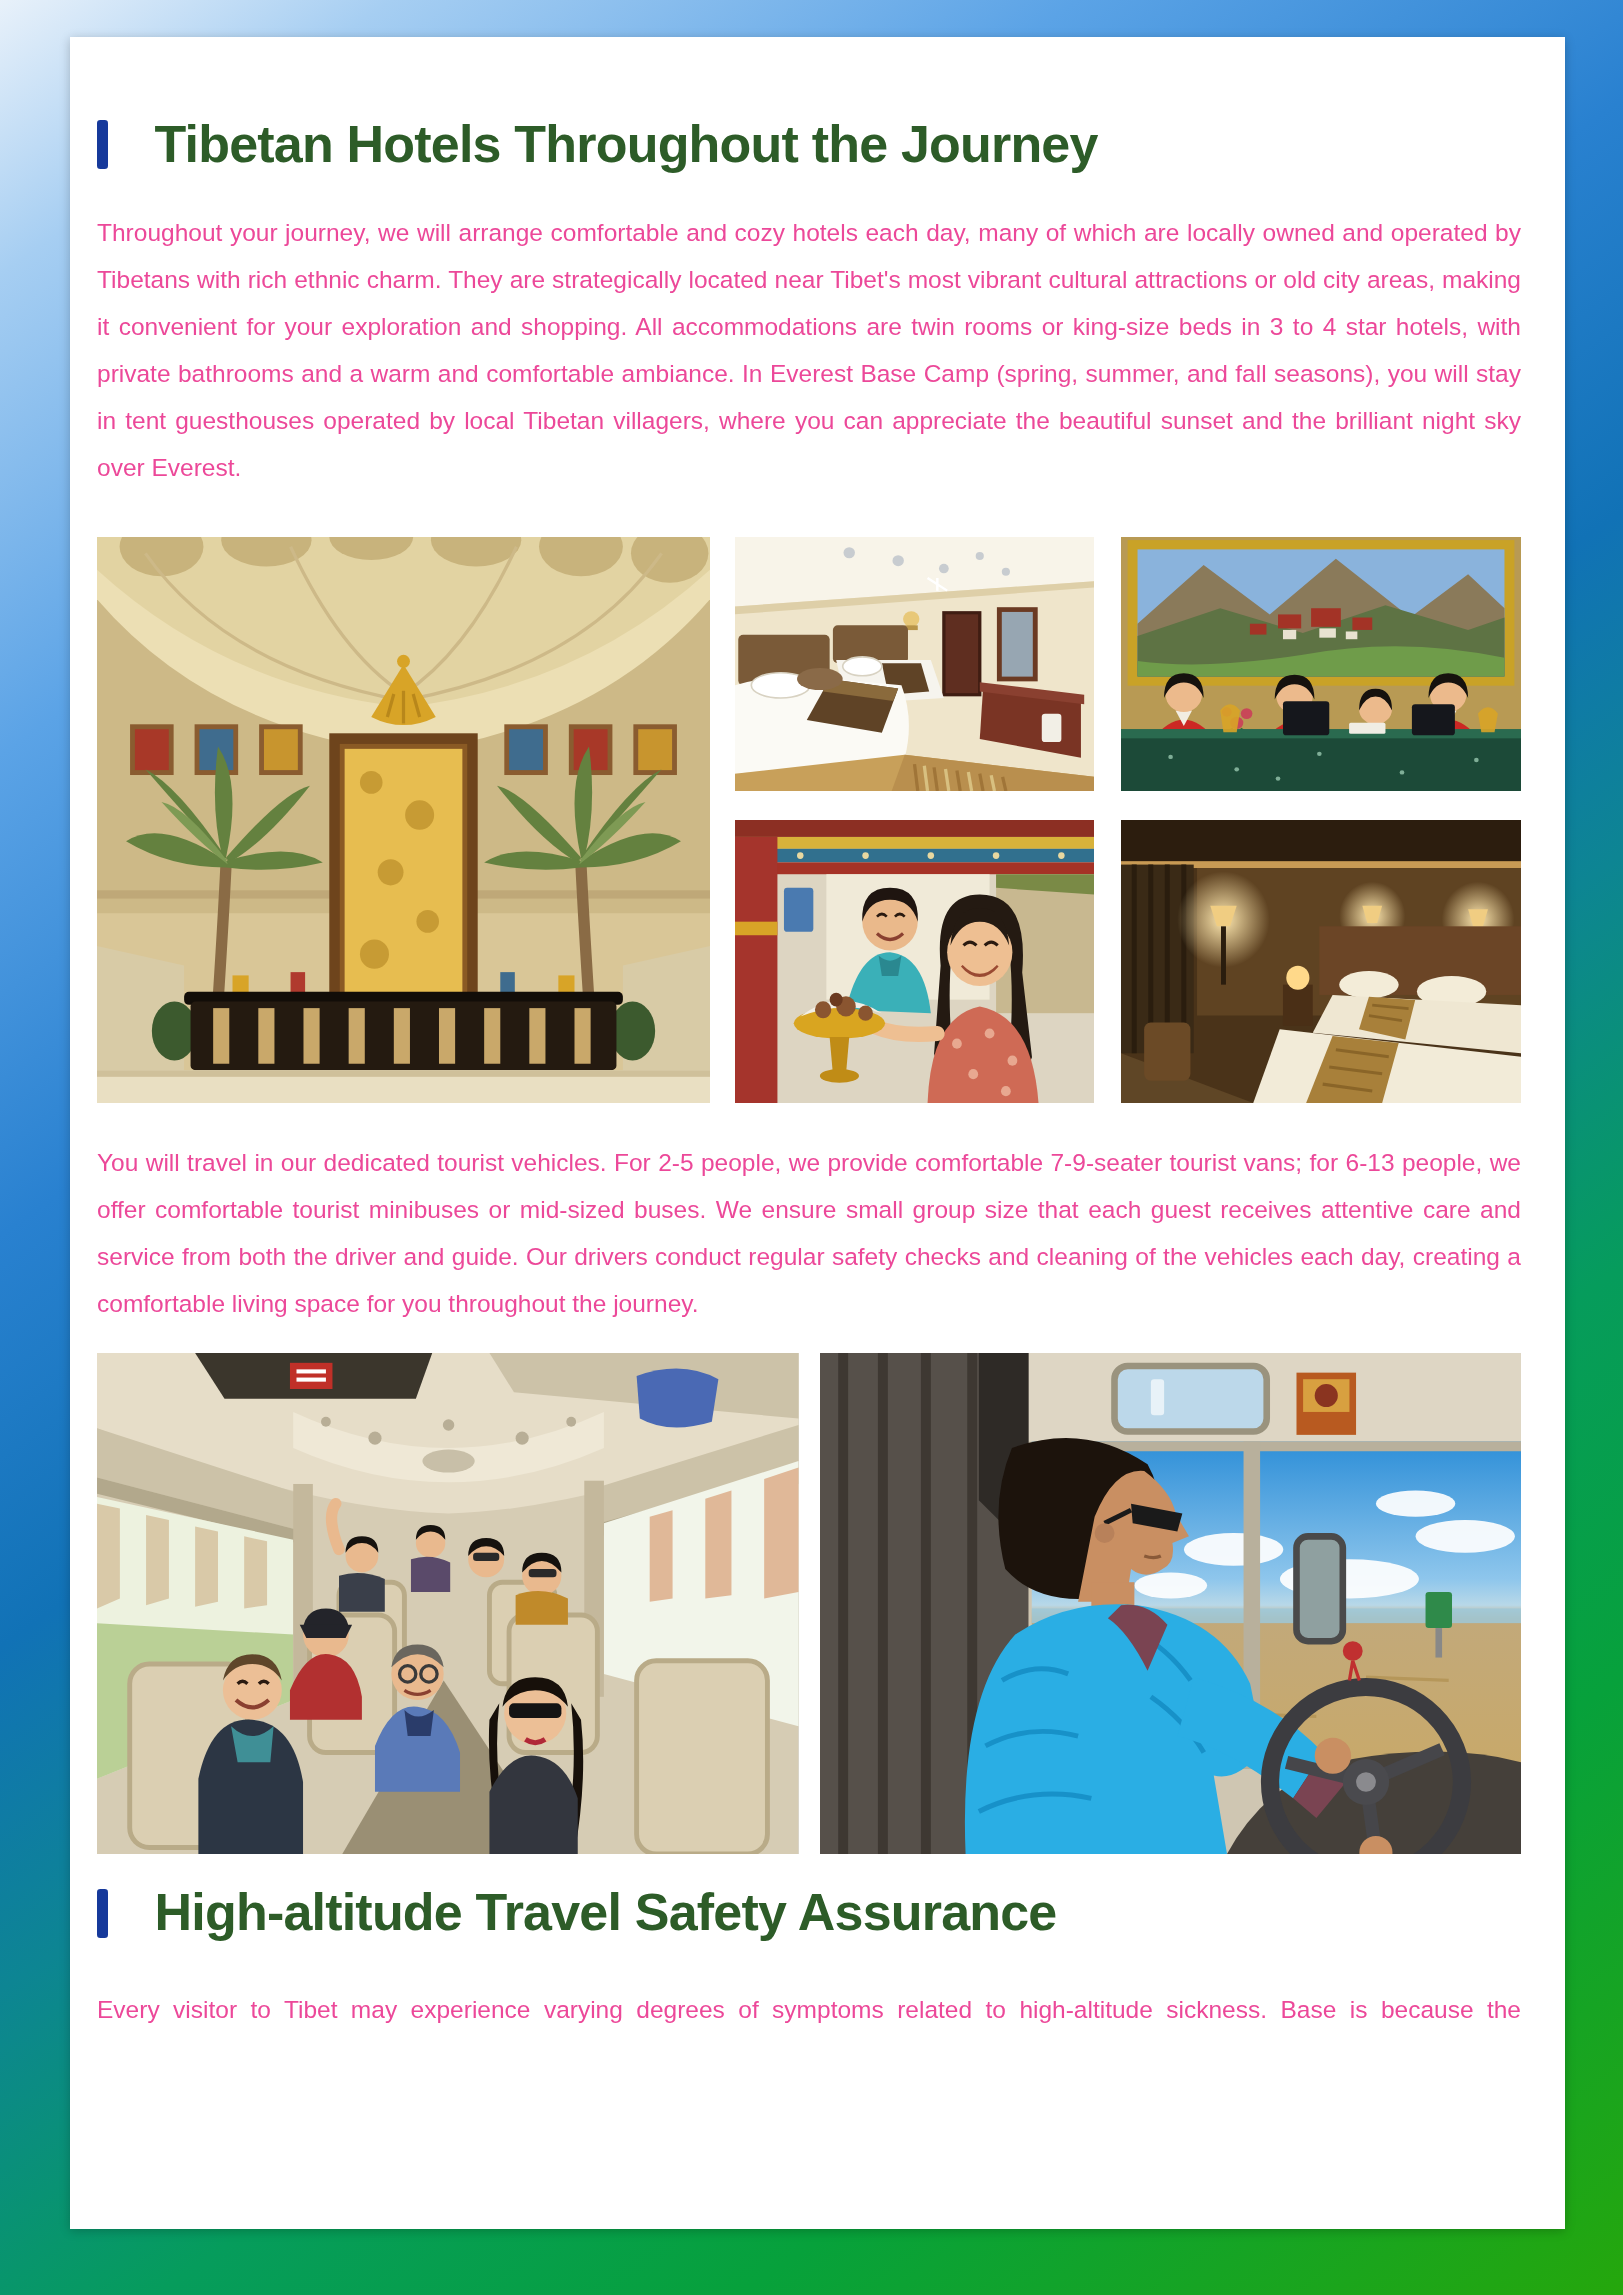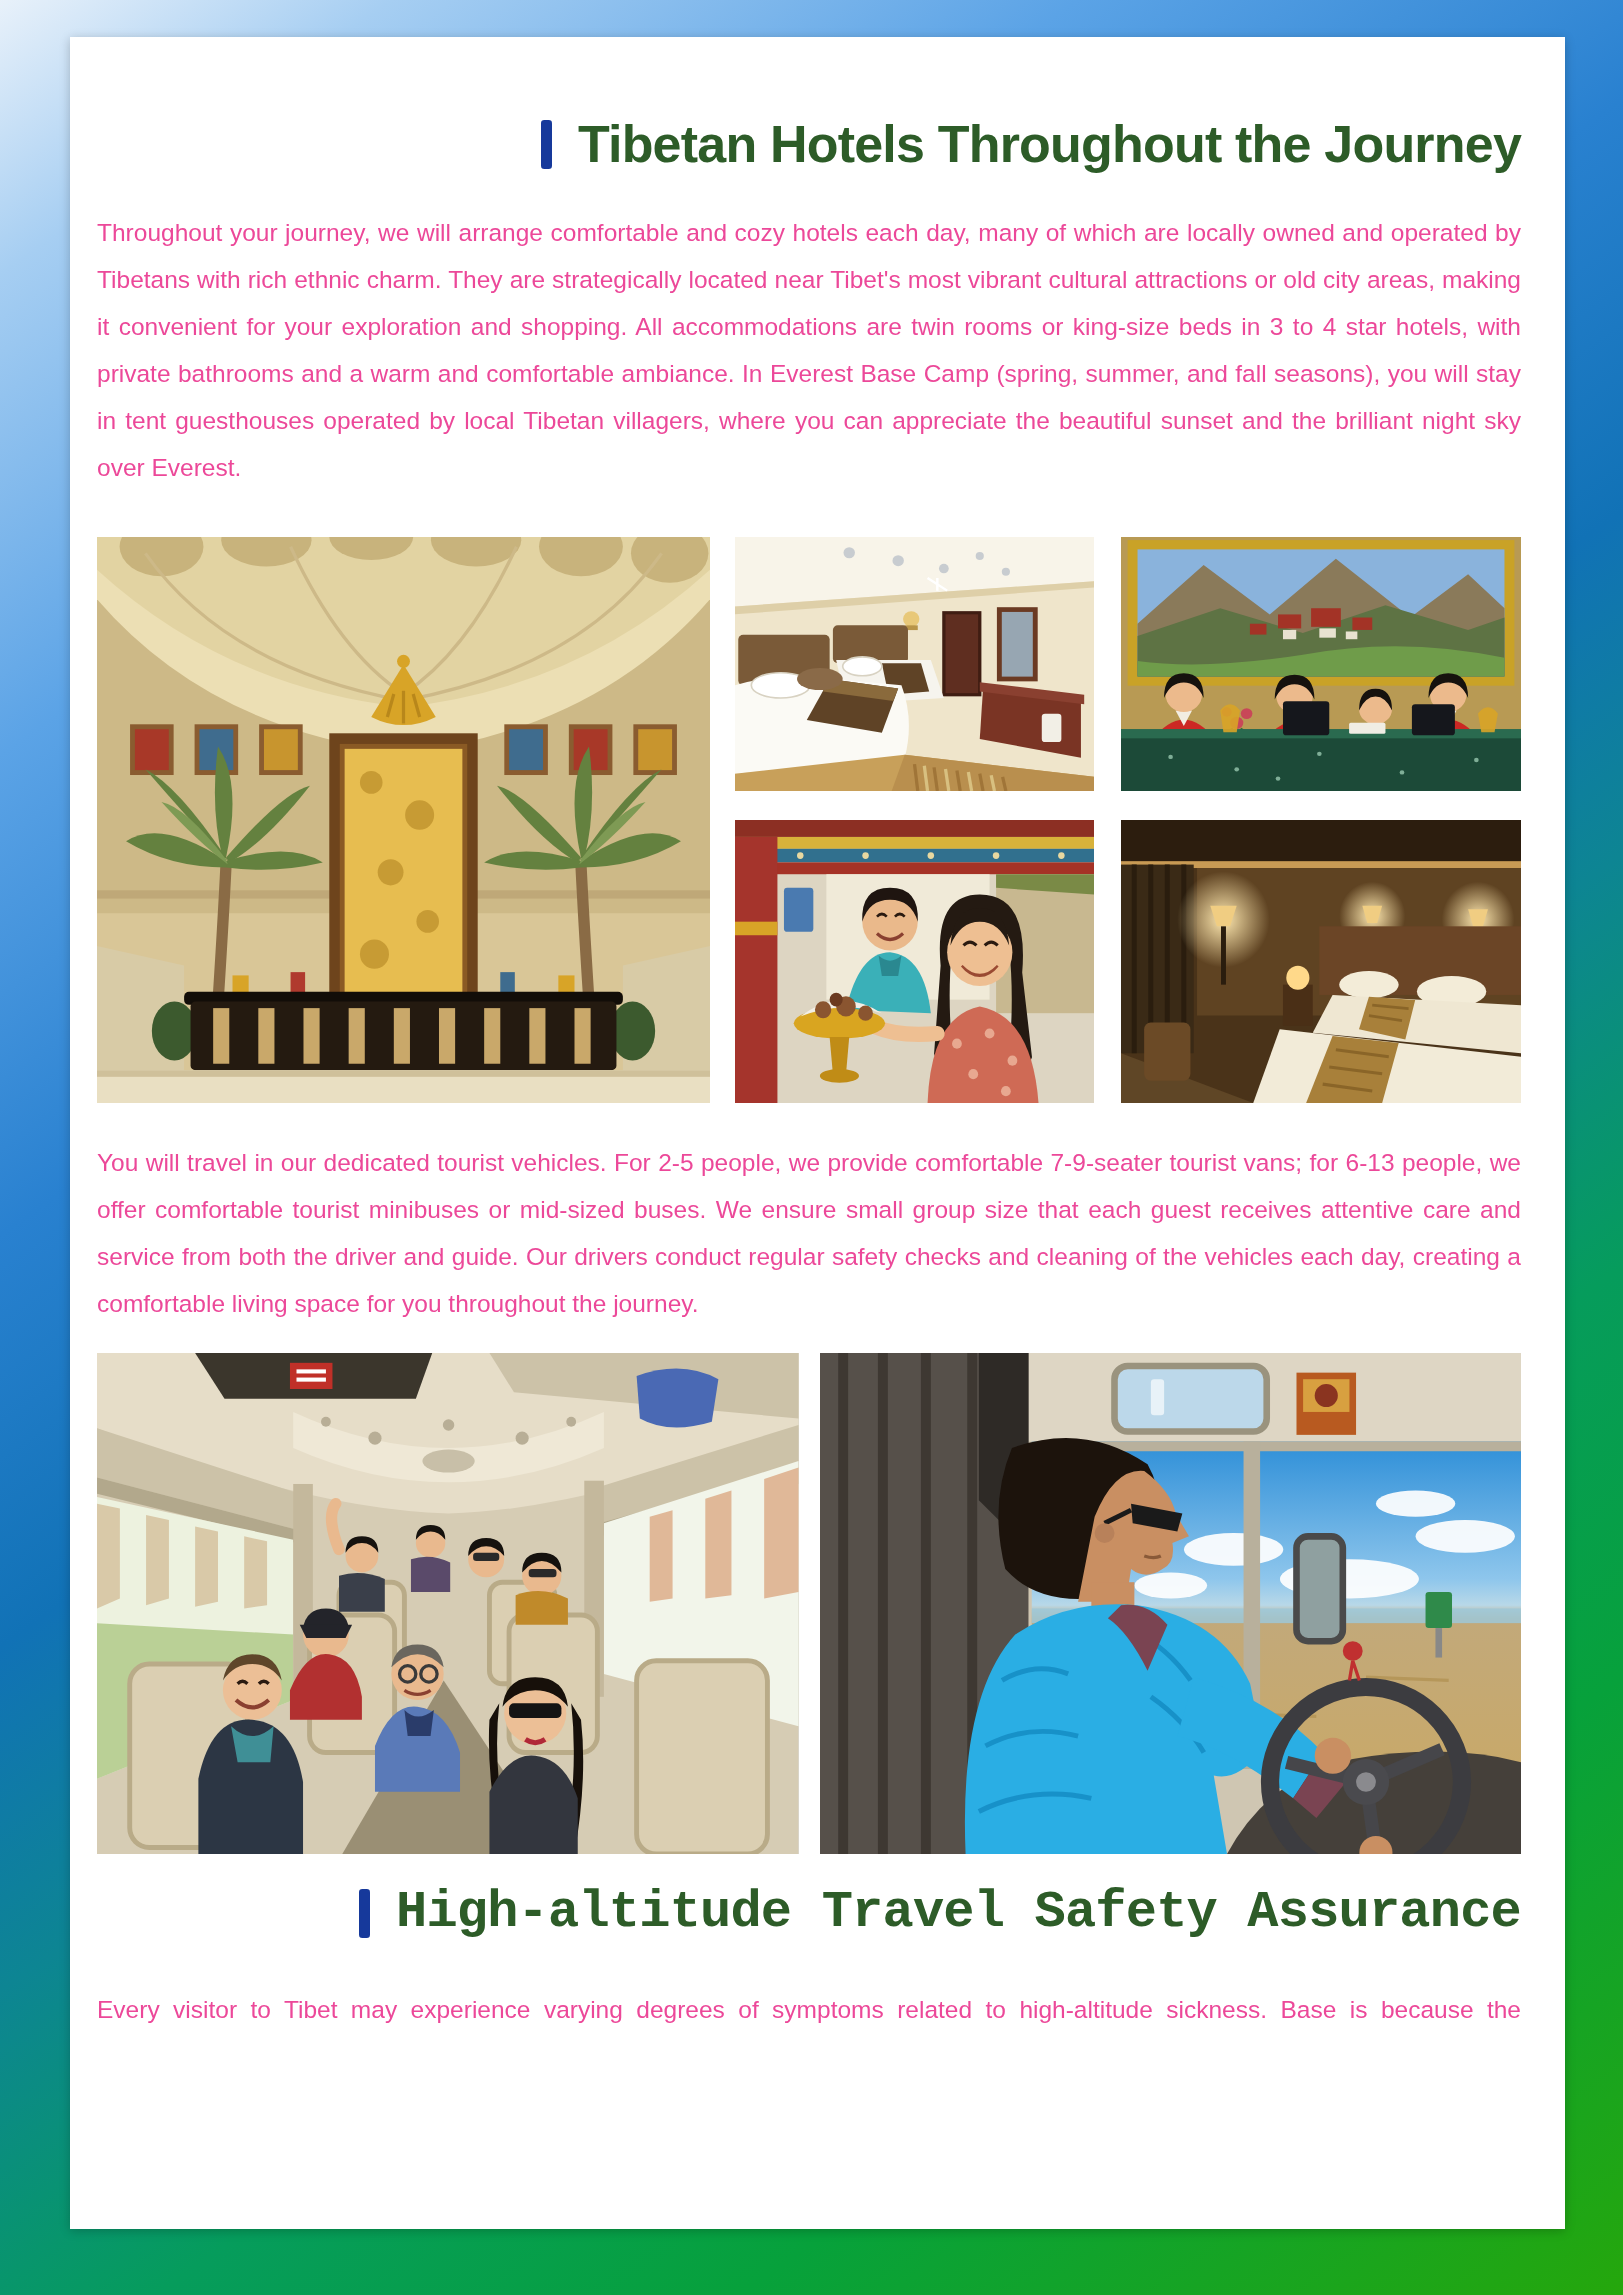--- a/index.html
+++ b/index.html
@@ -10,35 +10,35 @@
       #e8f1fa 0%, #a6cef2 8%, #5ba3e6 22%, #2981d0 36%, #1172b6 48%,
       #0d8593 58%, #069c5c 70%, #07a13b 82%, #25a70c 100%);
     overflow:hidden;
   }
   .card {
     position:absolute; left:70px; top:37px; width:1495px; height:2192px;
     background:#ffffff; box-sizing:border-box;
     padding:78px 44px 0 27px;
     box-shadow:0 1.6px 9.8px rgba(0,0,0,.22);
   }
-  .heading { display:flex; align-items:center; justify-content:flex-end; gap:26px; }
+  .heading { display:flex; align-items:center; justify-content:flex-start; gap:47px; }
   .heading .bar { width:10.6px; height:49px; background:#16399b; border-radius:3.3px; flex:0 0 auto; }
   .heading .txt {
     font-size:52px; font-weight:bold; color:#2d5c28;
     letter-spacing:-0.8px; white-space:nowrap; line-height:1.15;
   }
   .para {
     font-size:24.5px; line-height:47px; color:#ec4899;
     text-align:justify; margin:0; width:1424px;
   }
   #p1 { margin-top:34px; }
   #p2 { margin-top:36px; }
   #p3 { margin-top:43px; text-align-last:justify; }
   #h2-heading { margin-top:95px; }
-  #h3-heading { margin-top:29.5px;font-family:Liberation Mono, monospace; }
+  #h3-heading { margin-top:29.5px; }
 
   .hotel-grid { margin-top:46px; display:flex; gap:24.5px; height:566px; }
   .hotel-grid .big { width:613px; height:566px; }
   .hotel-right {
     width:786px; display:grid;
     grid-template-columns:359px 400px;
     grid-template-rows:254px 283px;
     column-gap:27px; row-gap:29px;
   }
   .transport-grid { margin-top:26px; display:flex; gap:21px; height:501px; }

